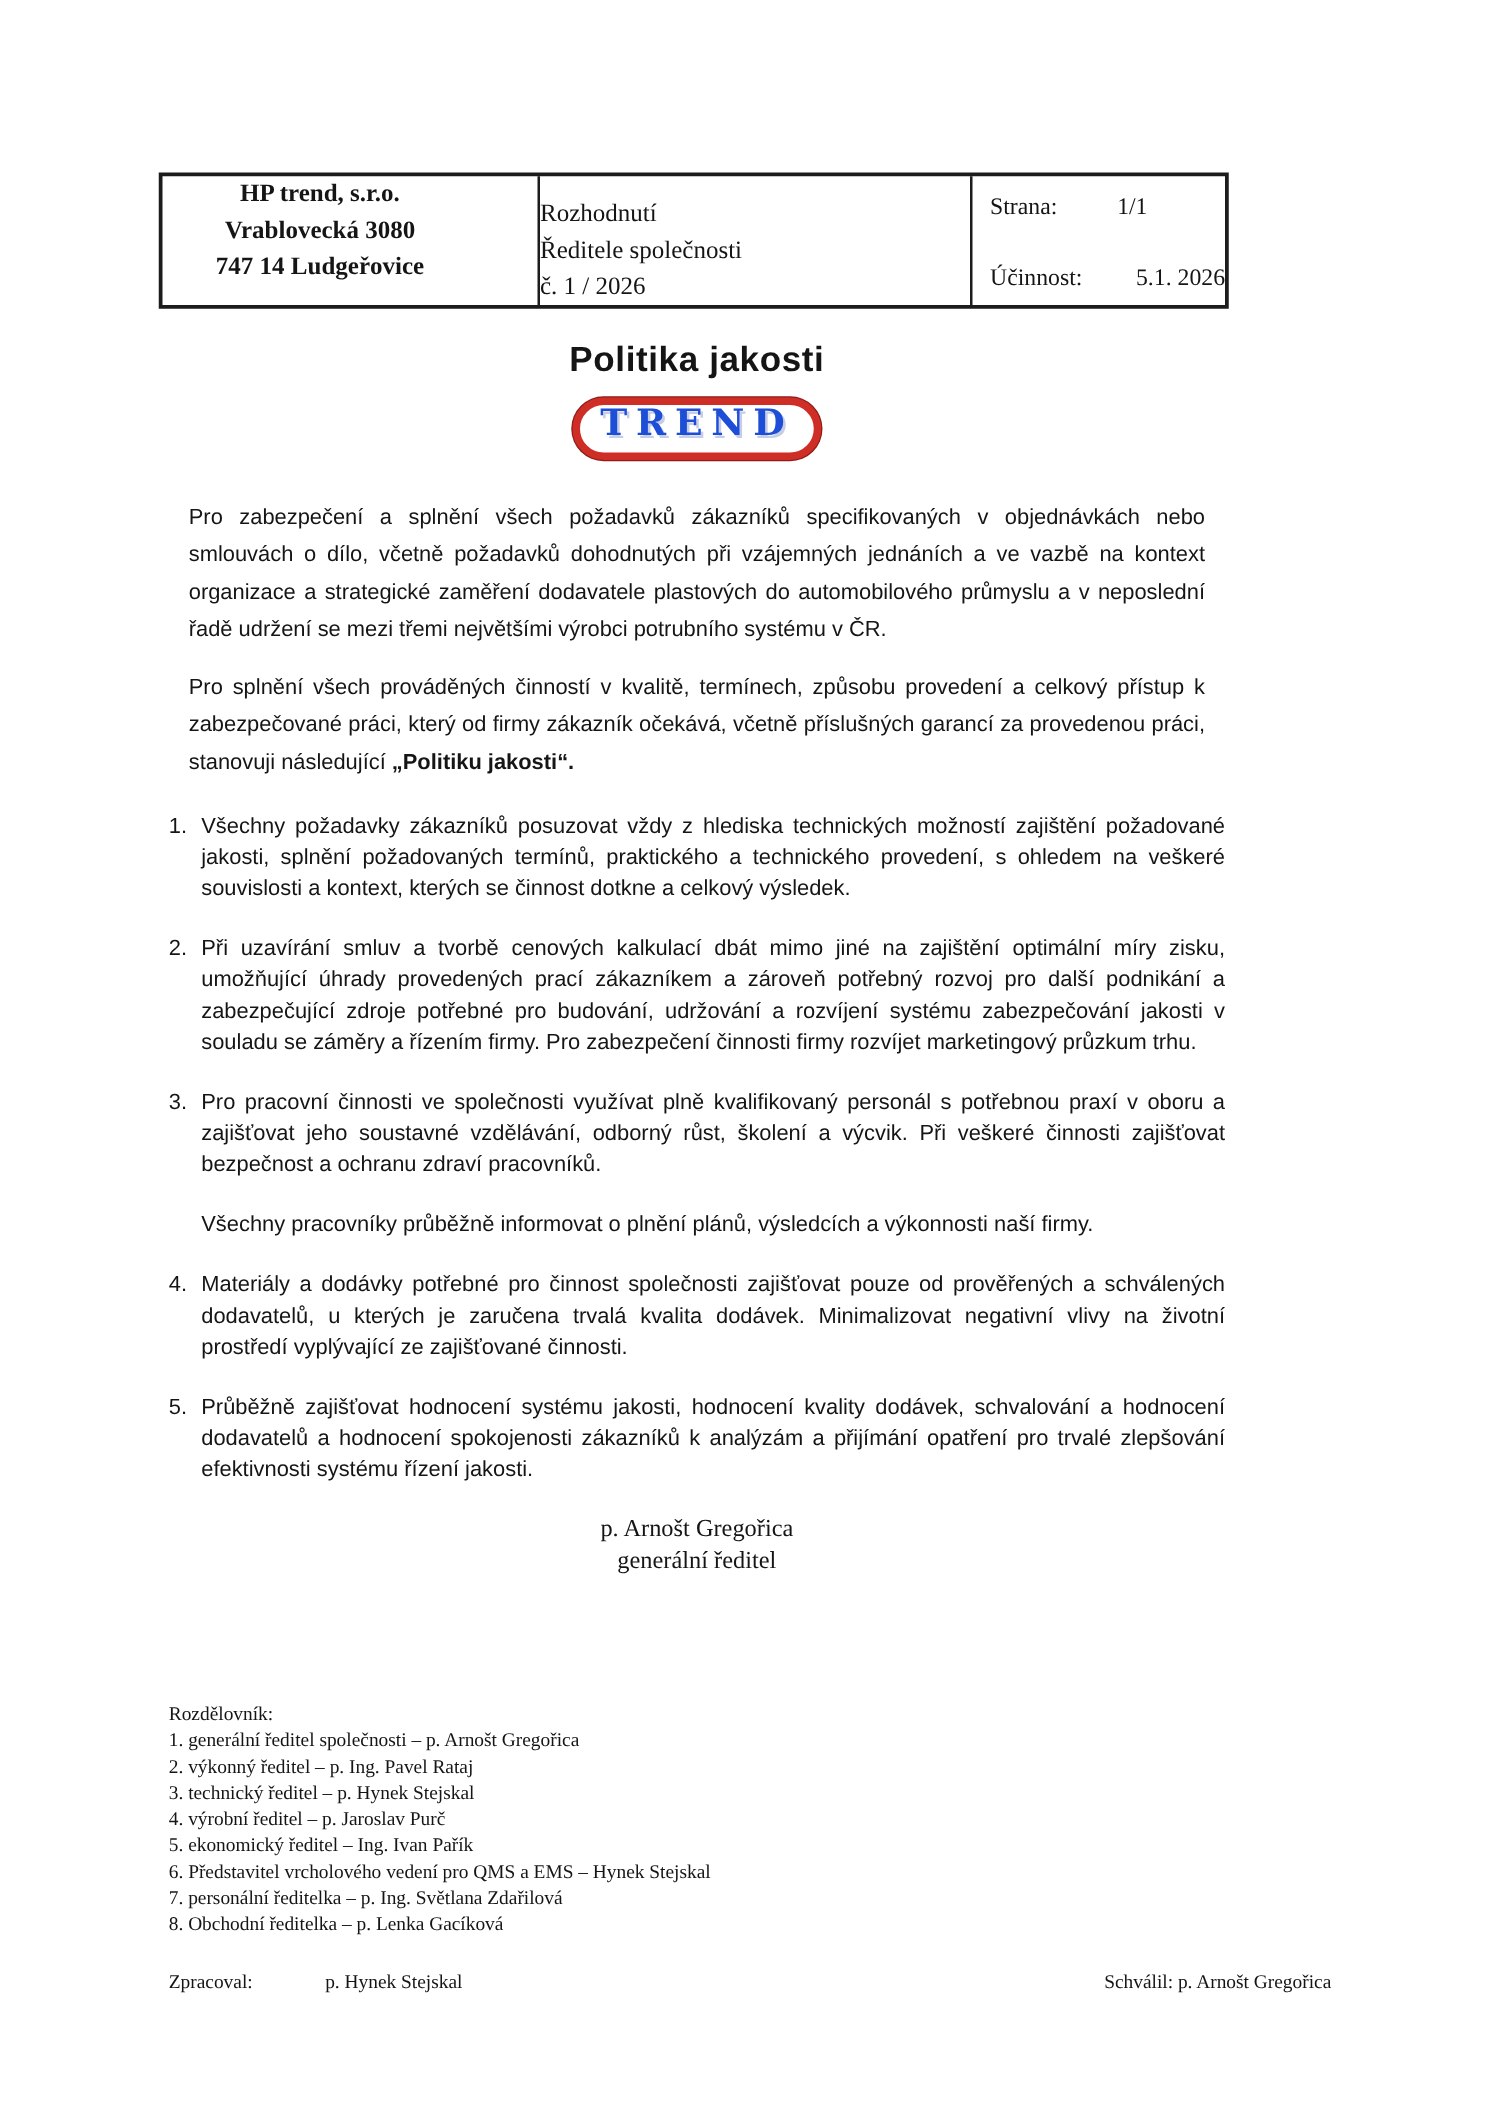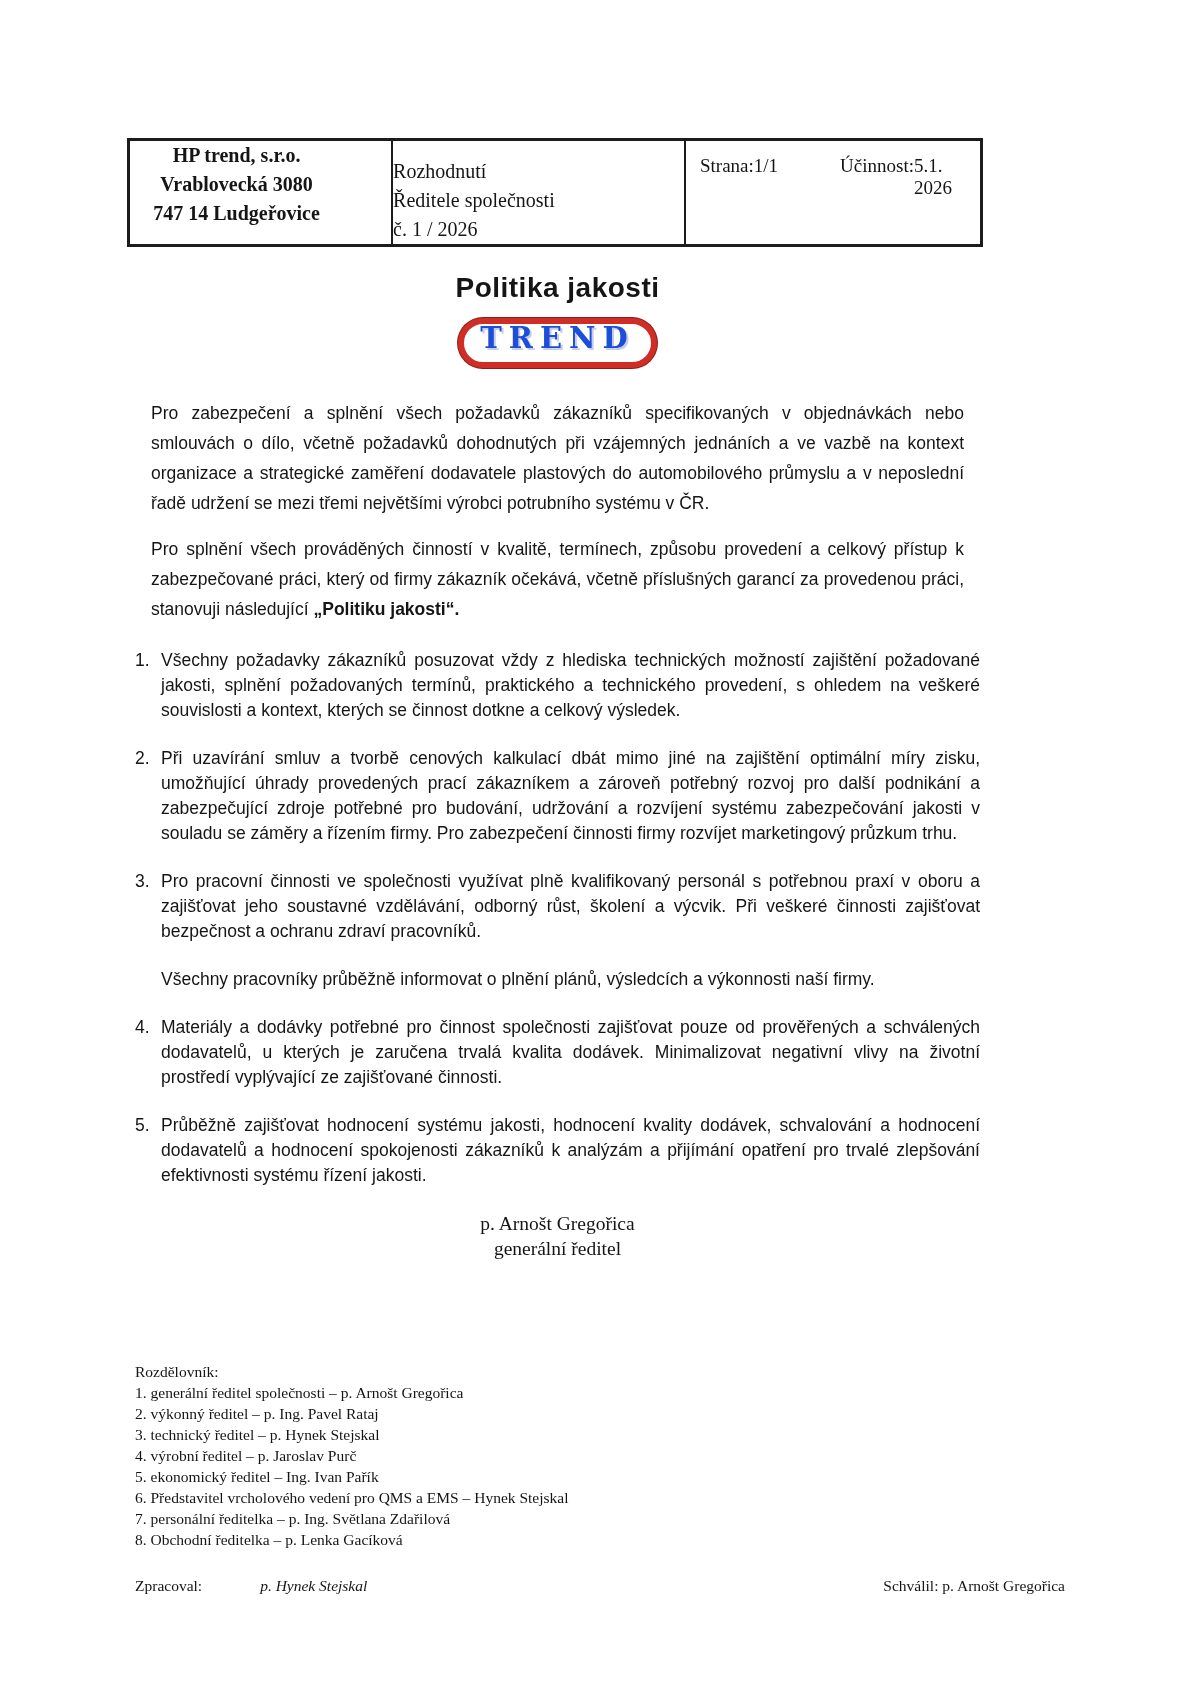--- a/index.html
+++ b/index.html
@@ -21,26 +21,26 @@
   .hdr-cell { min-height:100%; }
   .hdr-left {
     width:252px; text-align:center; font-weight:bold; font-size:20px;
     line-height:29px; padding-top:0;
   }
   .hdr-mid {
     width:348px; text-align:left; font-size:20px; line-height:29px;
     padding-top:16px; border-left:2px solid #1c1c1c; border-right:2px solid #1c1c1c;margin-left:48px;
   }
   .hdr-right {
-    flex:1; font-size:19px; display:flex; flex-direction:row;
+    flex:1; font-size:19px; display:flex; flex-direction:column;
     justify-content:space-between; padding:14px 0 10px 14px;
   }
   .hdr-meta-row { display:flex; justify-content:space-between; }
   .hdr-meta-row.row1 { padding-right:62px; }
-  .hdr-meta-row.row2 { padding-right:28px; }
+  .hdr-meta-row.row2 { }
 
   
   .title {
     text-align:center; font-size:28px; font-weight:bold; letter-spacing:0.5px;
     margin:25px 0 14px 0; font-family:"Liberation Sans", sans-serif;
   }
 
   
   .logo-wrap { display:flex; justify-content:center; margin-bottom:30px; }
   .logo {
@@ -81,21 +81,21 @@
   .distribution {
     font-family:"Liberation Serif", serif; font-size:15.5px; line-height:21px;
     margin-top:100px;
   }
 
   
   .footer {
     display:flex; font-family:"Liberation Serif", serif; font-size:15.5px;
     margin-top:27px; width:930px;
   }
-  .footer .prepared-value { margin-left:58px;font-style:italic; }
+  .footer .prepared-value { margin-left:58px; }
   .footer .approved { margin-left:auto; }
 </style>
 </head>
 <body>
 
 <div class="content">
 
   <div class="hdr">
     <div class="hdr-cell hdr-left">
       <div>HP trend, s.r.o.</div>

